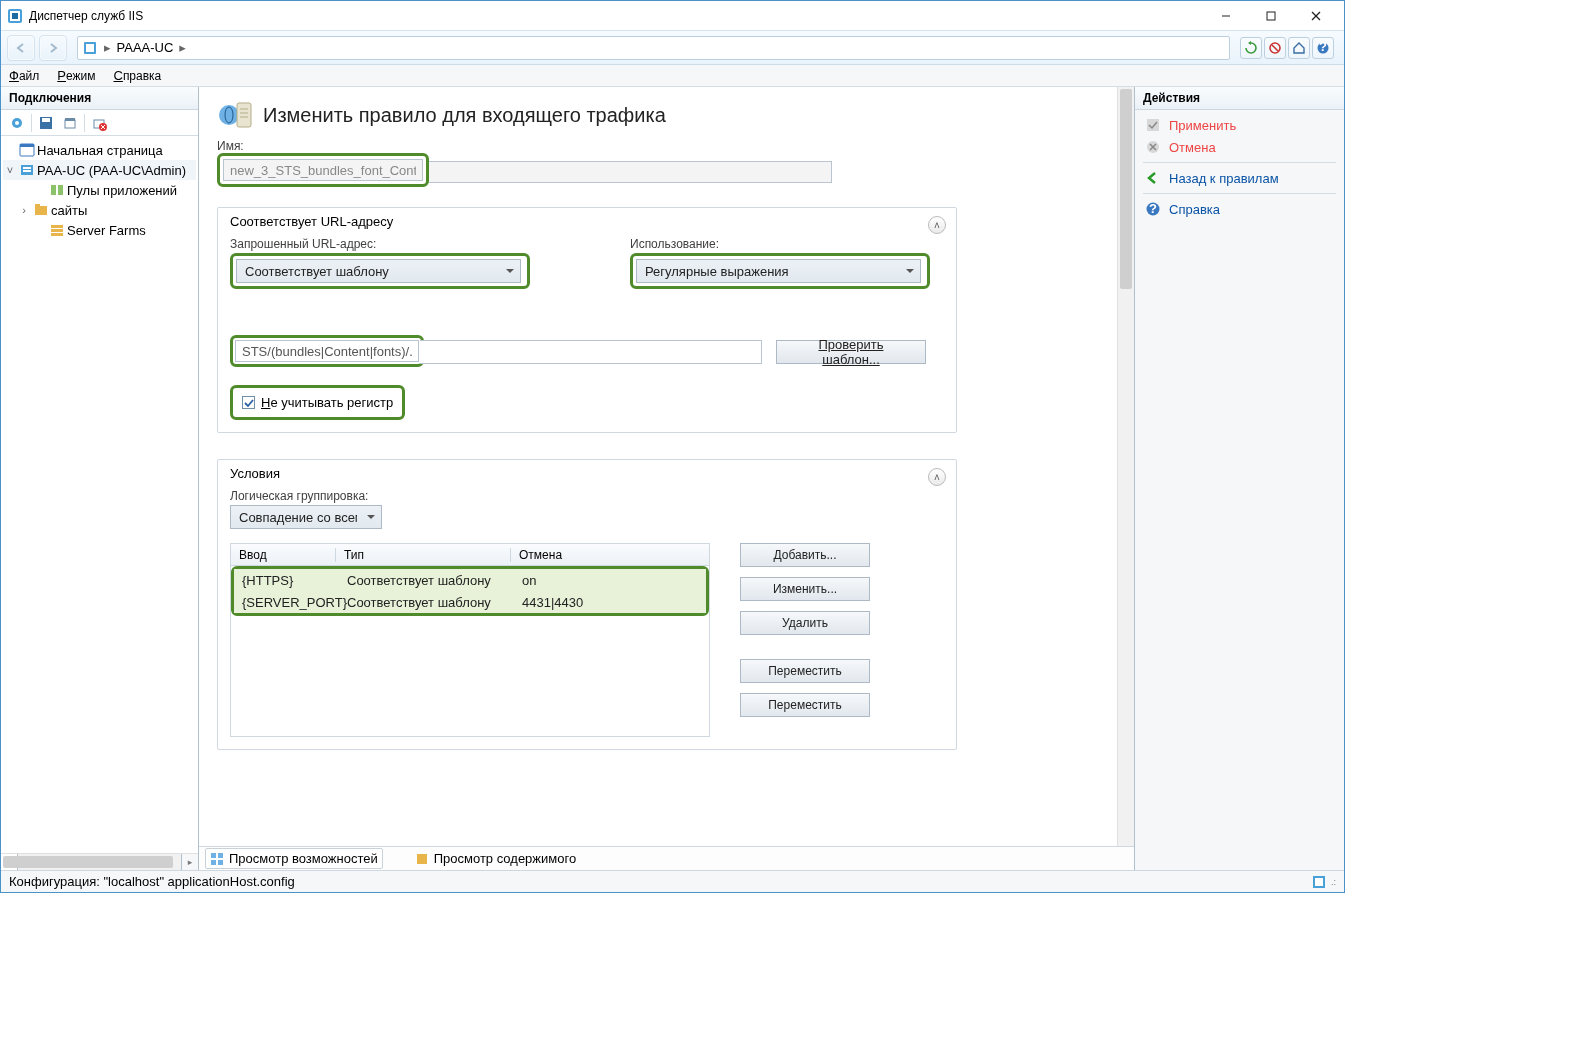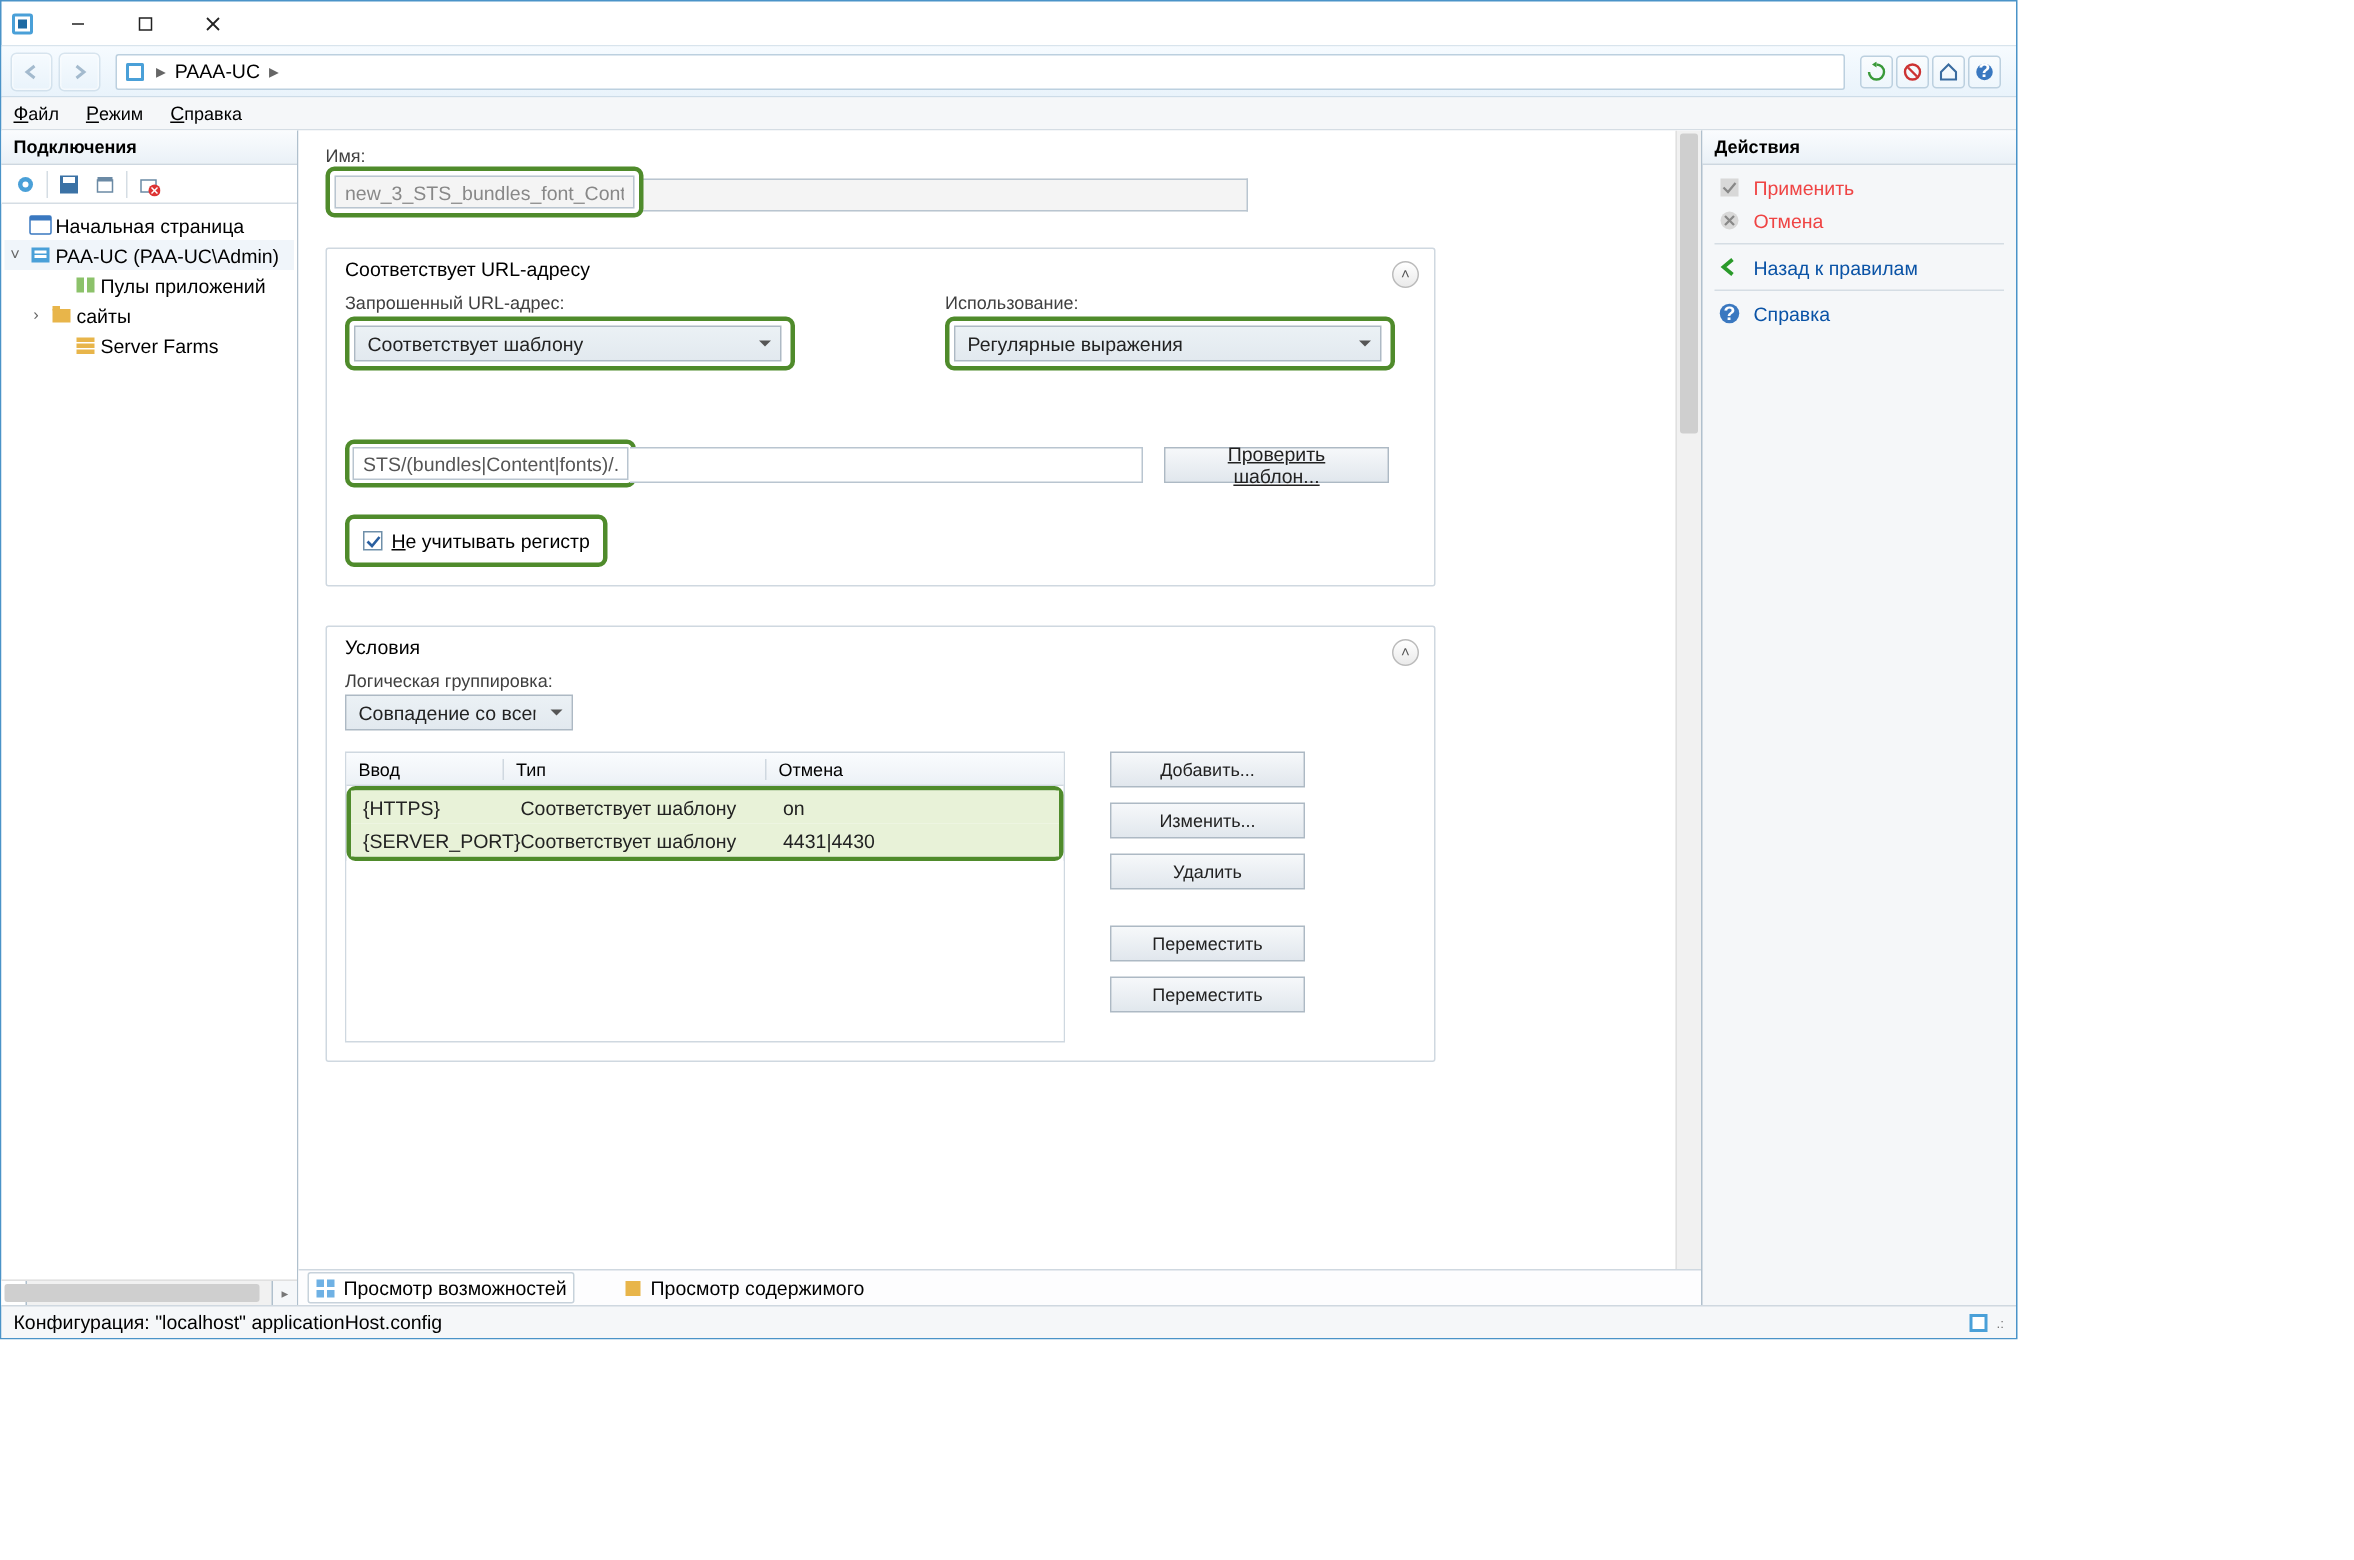--- a/index.html
+++ b/index.html
@@ -93,20 +93,21 @@
 <div class="window">
 
   <div class="titlebar">
     <span class="icon16">
       <svg viewBox="0 0 16 16">
           <rect x="1" y="1" width="14" height="14" rx="2" fill="#4aa0d8"></rect>
           <rect x="3" y="3" width="10" height="10" fill="#fff"></rect>
           <rect x="5" y="5" width="6" height="6" fill="#1e6aa3"></rect>
         </svg>
     </span>
+    <span class="title">Диспетчер служб IIS</span>
     <div class="win-controls">
       <div class="win-btn">
           <svg viewBox="0 0 10 10">
             <line x1="1" y1="5" x2="9" y2="5" stroke="#222" stroke-width="1"></line>
           </svg>
         </div>
       <div class="win-btn">
           <svg viewBox="0 0 10 10">
             <rect x="1" y="1" width="8" height="8" fill="none" stroke="#222" stroke-width="1"></rect>
           </svg>
@@ -255,20 +256,31 @@
         <div class="harrow left">◂</div>
         <div class="hthumb"></div>
         <div class="harrow right">▸</div>
       </div>
     </div>
 
     <div class="center">
       <div class="center-body">
         <div class="scroll-wrapper">
           <div class="form-area">
+            <div class="heading">
+              <svg width="36" height="36">
+                  <circle cx="12" cy="18" r="10" fill="#6fb1e4"></circle>
+                  <path d="M8 18 A4 8 0 1 0 16 18 A4 8 0 1 0 8 18" fill="none" stroke="#1e5a8a" stroke-width="1"></path>
+                  <rect x="20" y="6" width="14" height="24" rx="2" fill="#e8e4cf" stroke="#b5ad8a"></rect>
+                  <line x1="23" y1="12" x2="31" y2="12" stroke="#b5ad8a"></line>
+                  <line x1="23" y1="16" x2="31" y2="16" stroke="#b5ad8a"></line>
+                  <line x1="23" y1="20" x2="31" y2="20" stroke="#b5ad8a"></line>
+                </svg>
+              <h1>Изменить правило для входящего трафика</h1>
+            </div>
             <div style="position:relative;">
               <span class="lbl">Имя:</span>
               <span class="green-hl" style="position:relative; top:-2px;">
                 <input class="input-text disabled" style="width: 200px;" readonly="" value="new_3_STS_bundles_font_Content">
               </span>
               <input class="input-text disabled" style="width: 405px; margin-left: -6px; border-left: none;" readonly="">
             </div>
 
             <div class="fieldset" style="width:740px; margin-top:18px;">
               <div class="fs-title">Соответствует URL-адресу</div>

